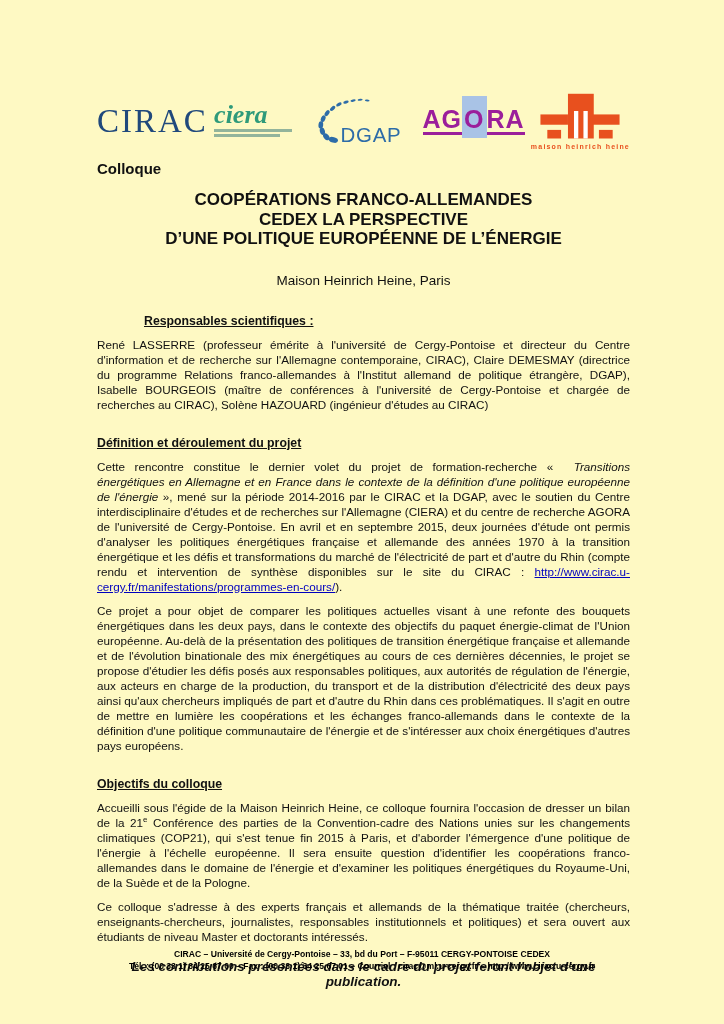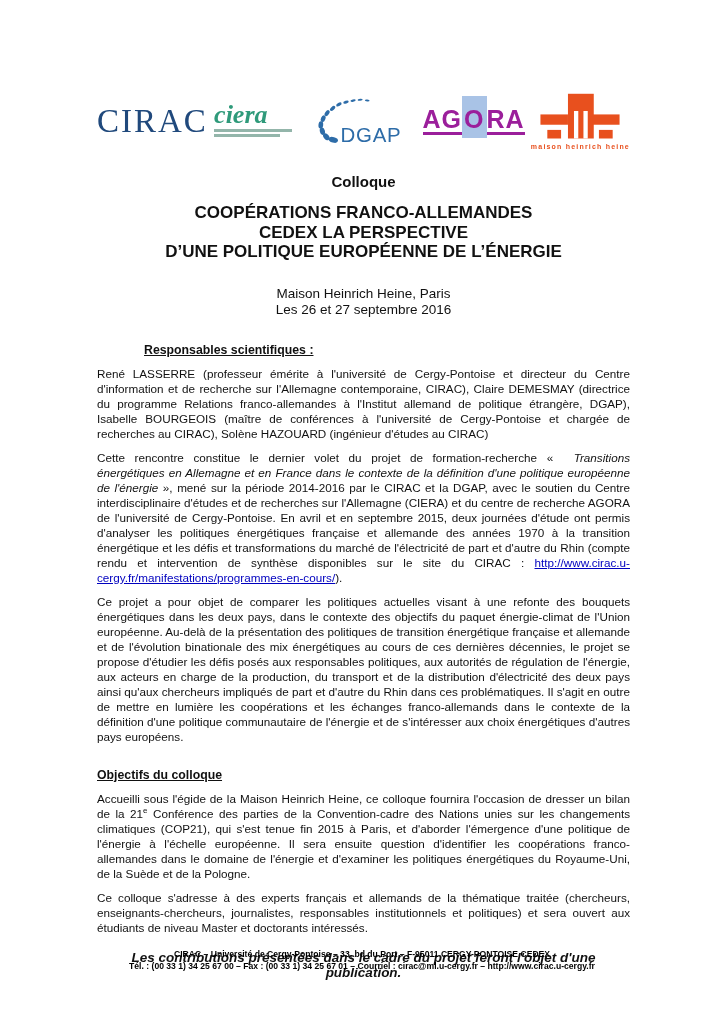--- a/index.html
+++ b/index.html
@@ -1,20 +1,20 @@
 <!DOCTYPE html>
 <html lang="fr"><head>
 <meta charset="utf-8">
 <style>
   html,body { margin:0; padding:0; background:#888; }
   .page {
     position:relative;
     width:724px; height:1024px;
     margin:0 auto;
-    background:#ffffff;
+    background:#fef9c3;
     font-family:"Liberation Sans", sans-serif;
     color:#111;
     box-sizing:border-box;
     padding:88px 94px 0 97px;
     overflow:hidden;
   }
 
   
   .logo-row { display:flex; justify-content:space-between; align-items:center; height:66px; }
   .logo-cirac {
@@ -44,21 +44,21 @@
   .logo-agora .agora-o { background:#a9c3e6; padding:9px 2px 5px 2px; }
 
   .logo-mhh { text-align:center; }
   .logo-mhh svg { display:block; margin:0 auto; }
   .mhh-caption {
     font-size:7px; font-weight:bold; color:#e8501e;
     letter-spacing:1.2px; margin-top:1px; white-space:nowrap;
   }
 
   
-  .kicker { text-align:center; font-weight:bold; font-size:15px; margin-top:19px; }
+  .kicker { font-weight:bold; font-size:15px; margin-top:6px; }
   .main-title { text-align:center; font-weight:bold; font-size:17px; line-height:19.5px; margin-top:13px; }
   .venue-block { text-align:center; font-size:13.5px; line-height:16px; margin-top:24px; }
 
   .section-heading {
     font-weight:bold; font-size:12.3px;
     text-decoration:underline;
     margin-top:24px;
   }
   .section-heading.first { margin-top:25px;padding-left:47px; }
 
@@ -144,26 +144,26 @@
   <div class="kicker">Colloque</div>
 
   <div class="main-title">
     <div>COOPÉRATIONS FRANCO-ALLEMANDES</div>
     <div>CEDEX LA PERSPECTIVE</div>
     <div>D’UNE POLITIQUE EUROPÉENNE DE L’ÉNERGIE</div>
   </div>
 
   <div class="venue-block">
     <div>Maison Heinrich Heine, Paris</div>
-    <div>Les 26 et 27 septembre 2016</div>
   </div>
 
   <div class="section-heading first">Responsables scientifiques :</div>
   <p class="body-par">René LASSERRE (professeur émérite à l'université de Cergy-Pontoise et directeur du Centre d'information et de recherche sur l'Allemagne contemporaine, CIRAC), Claire DEMESMAY (directrice du programme Relations franco-allemandes à l'Institut allemand de politique étrangère, DGAP), Isabelle BOURGEOIS (maître de conférences à l'université de Cergy-Pontoise et chargée de recherches au CIRAC), Solène HAZOUARD (ingénieur d'études au CIRAC)</p>
 
+  <div class="section-heading">Définition et déroulement du projet</div>
   <p class="body-par"><span>Cette rencontre constitue le dernier volet du projet de formation-recherche « </span><span class="italic">Transitions énergétiques en Allemagne et en France dans le contexte de la définition d'une politique européenne de l'énergie</span><span> », mené sur la période 2014-2016 par le CIRAC et la DGAP, avec le soutien du Centre interdisciplinaire d'études et de recherches sur l'Allemagne (CIERA) et du centre de recherche AGORA de l'université de Cergy-Pontoise. En avril et en septembre 2015, deux journées d'étude ont permis d'analyser les politiques énergétiques française et allemande des années 1970 à la transition énergétique et les défis et transformations du marché de l'électricité de part et d'autre du Rhin (compte rendu et intervention de synthèse disponibles sur le site du CIRAC : </span><a href="#" class="body-link">http://www.cirac.u-cergy.fr/manifestations/programmes-en-cours/</a><span>).</span></p>
   <p class="body-par">Ce projet a pour objet de comparer les politiques actuelles visant à une refonte des bouquets énergétiques dans les deux pays, dans le contexte des objectifs du paquet énergie-climat de l'Union européenne. Au-delà de la présentation des politiques de transition énergétique française et allemande et de l'évolution binationale des mix énergétiques au cours de ces dernières décennies, le projet se propose d'étudier les défis posés aux responsables politiques, aux autorités de régulation de l'énergie, aux acteurs en charge de la production, du transport et de la distribution d'électricité des deux pays ainsi qu'aux chercheurs impliqués de part et d'autre du Rhin dans ces problématiques. Il s'agit en outre de mettre en lumière les coopérations et les échanges franco-allemands dans le contexte de la définition d'une politique communautaire de l'énergie et de s'intéresser aux choix énergétiques d'autres pays européens.</p>
 
   <div class="section-heading">Objectifs du colloque</div>
   <p class="body-par"><span>Accueilli sous l'égide de la Maison Heinrich Heine, ce colloque fournira l'occasion de dresser un bilan de la 21</span><sup>e</sup><span> Conférence des parties de la Convention-cadre des Nations unies sur les changements climatiques (COP21), qui s'est tenue fin 2015 à Paris, et d'aborder l'émergence d'une politique de l'énergie à l'échelle européenne. Il sera ensuite question d'identifier les coopérations franco-allemandes dans le domaine de l'énergie et d'examiner les politiques énergétiques du Royaume-Uni, de la Suède et de la Pologne.</span></p>
   <p class="body-par">Ce colloque s'adresse à des experts français et allemands de la thématique traitée (chercheurs, enseignants-chercheurs, journalistes, responsables institutionnels et politiques) et sera ouvert aux étudiants de niveau Master et doctorants intéressés.</p>
 
   <div class="closing-line">Les contributions présentées dans le cadre du projet feront l'objet d'une publication.</div>
 
   <div class="footer">

